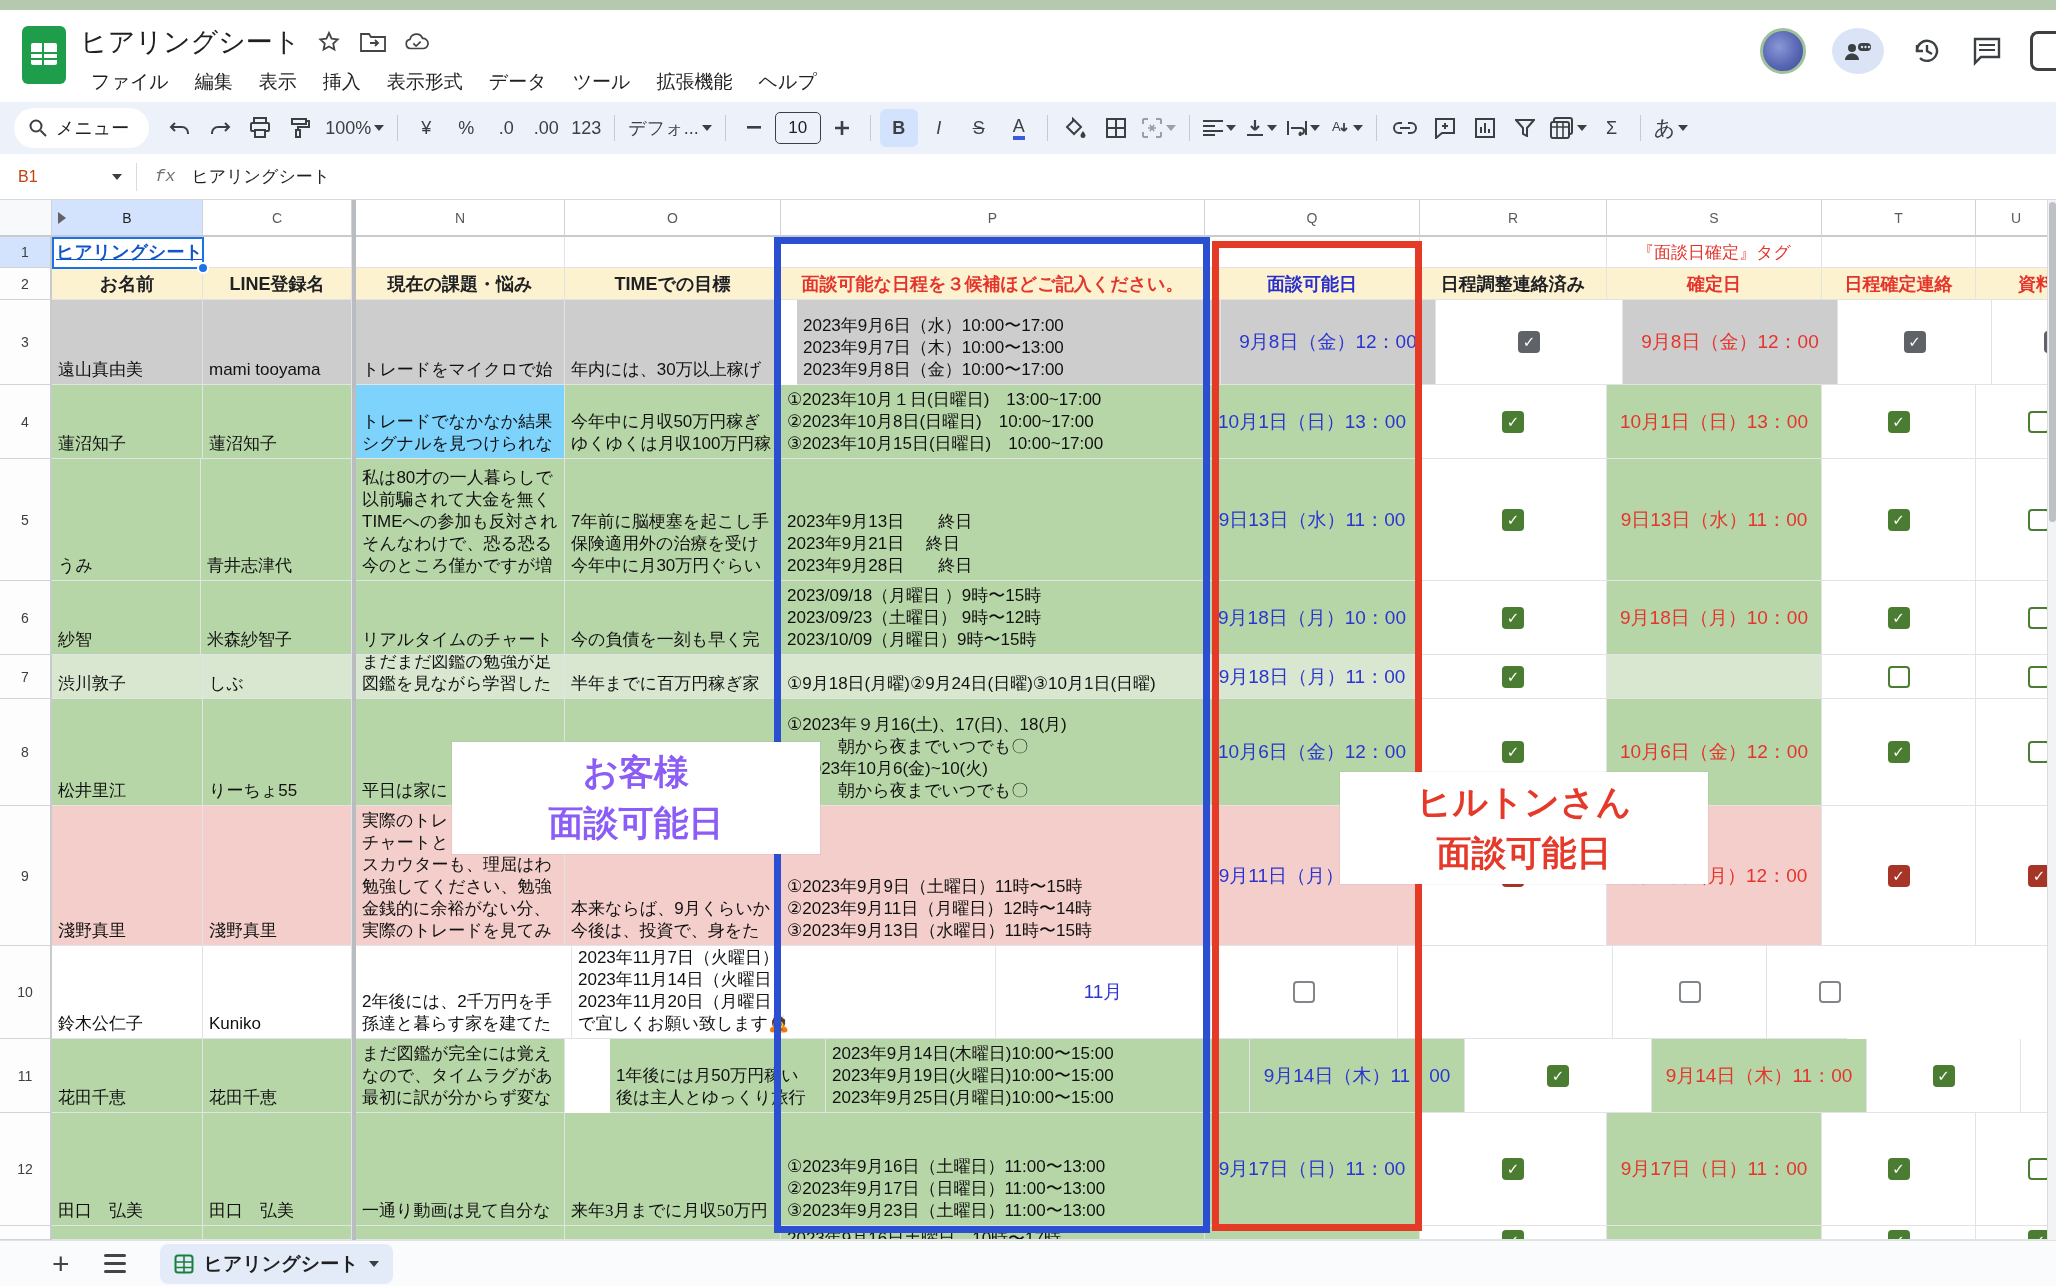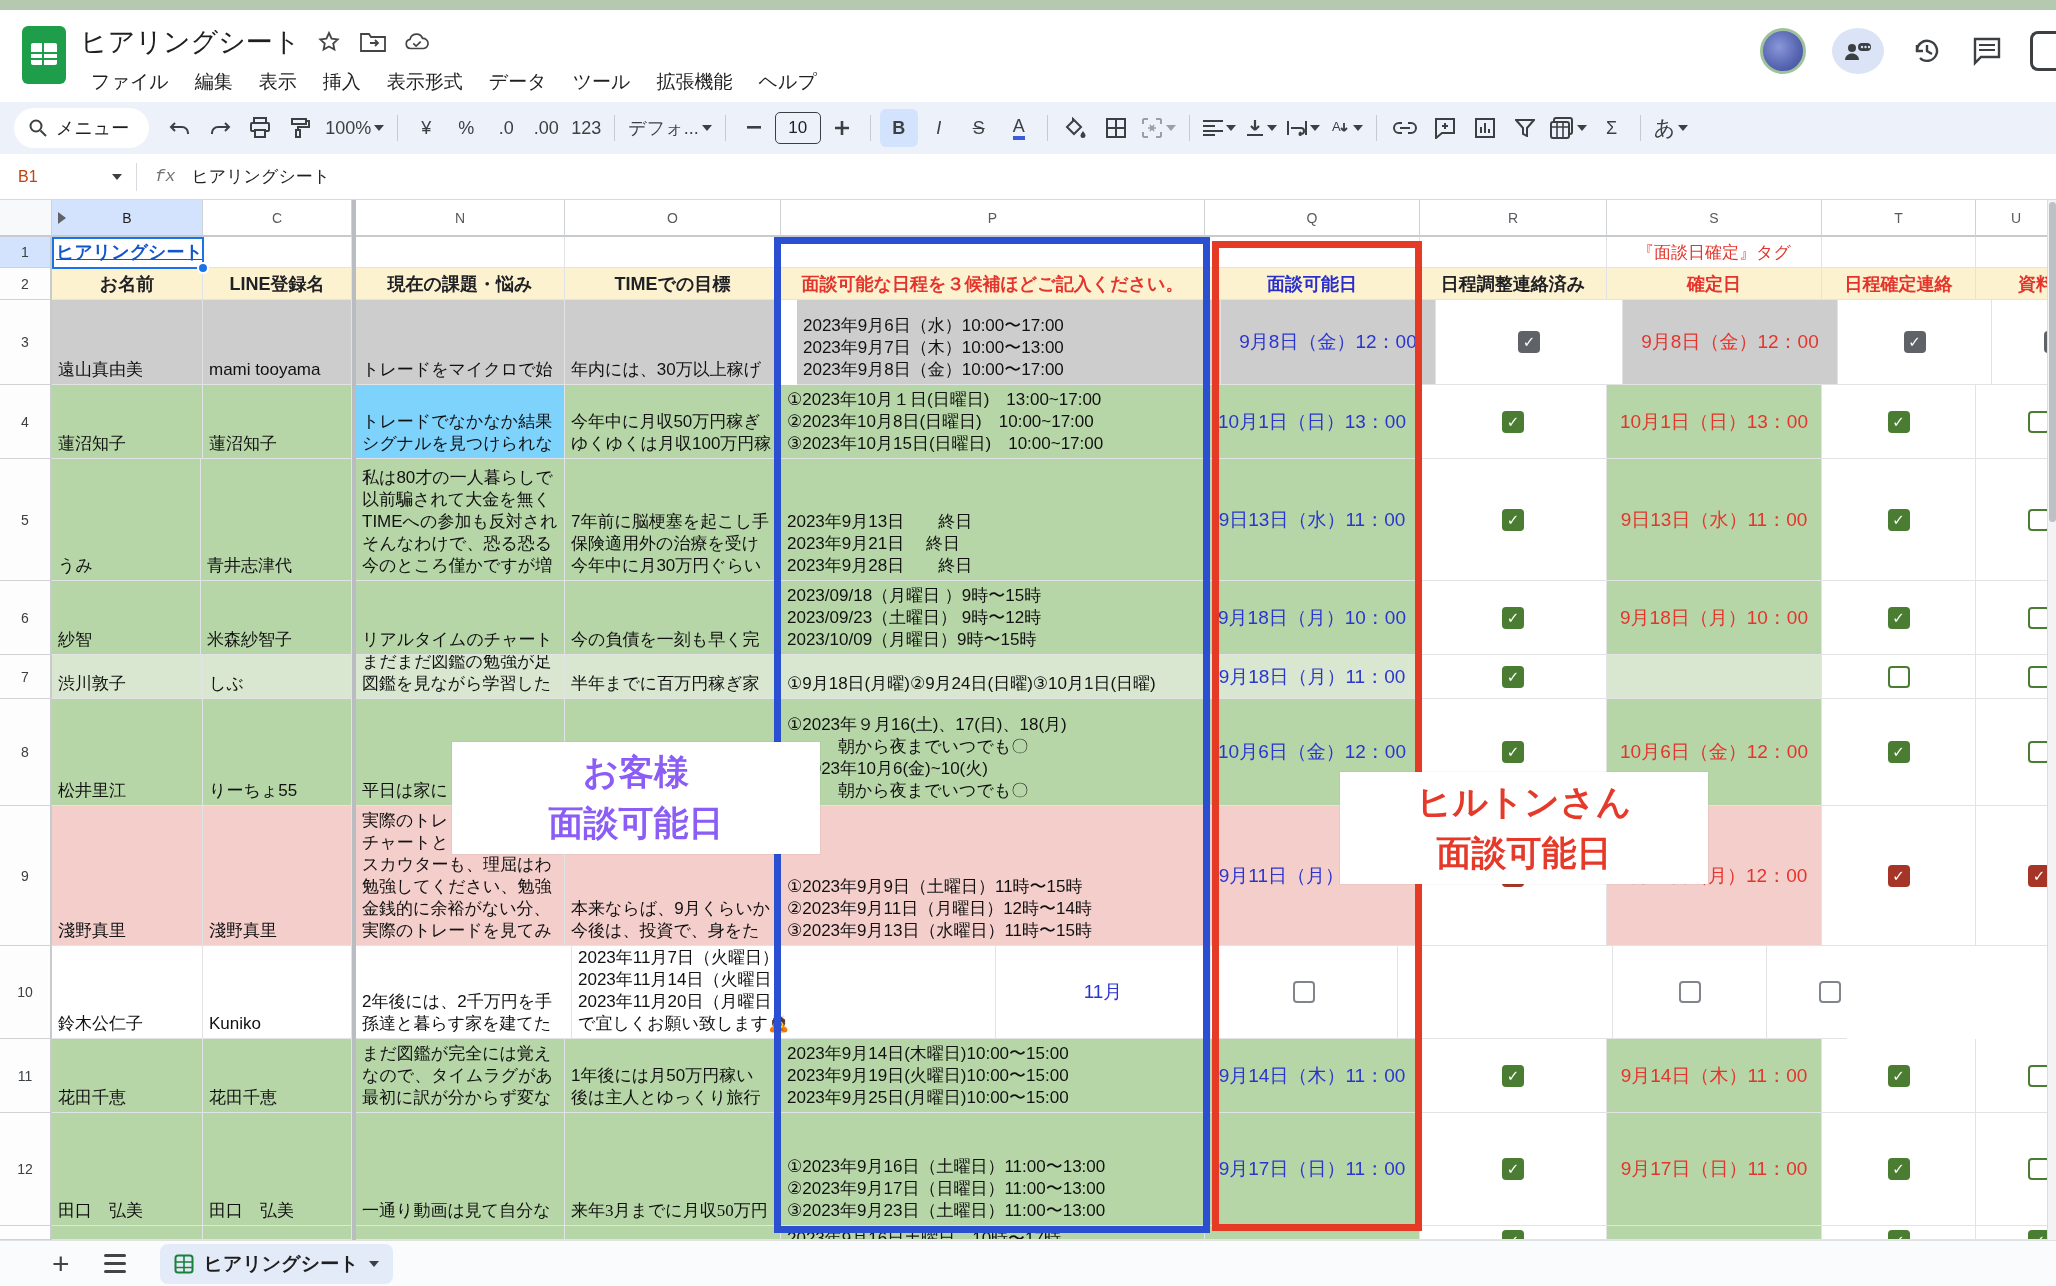--- a/index.html
+++ b/index.html
@@ -592,21 +592,21 @@
         </div>
       </div>
       <div class="grid-row" style="height: 74px;">
         <div class="rowhdr c-rowhdr">11</div>
         <div class="cell txt c-b" style="background: rgb(183, 214, 168);">花田千恵</div>
         <div class="cell txt c-c" style="background: rgb(183, 214, 168);">花田千恵</div>
         <div class="c-gap"></div>
         <div class="cell txt c-n" style="background: rgb(183, 214, 168);">まだ図鑑が完全には覚え
 なので、タイムラグがあ
 最初に訳が分からず変な</div>
-        <div class="cell txt c-o" style="background: rgb(183, 214, 168);">1年後には月50万円稼い
+        <div class="cell txt c-o" style="background: rgb(183, 214, 168); margin-left: 45px;">1年後には月50万円稼い
 後は主人とゆっくり旅行</div>
         <div class="cell txt c-p" style="background: rgb(183, 214, 168);">2023年9月14日(木曜日)10:00〜15:00
 2023年9月19日(火曜日)10:00〜15:00
 2023年9月25日(月曜日)10:00〜15:00</div>
         <div class="cell center c-q avail" style="background: rgb(183, 214, 168);">9月14日（木）11：00</div>
         <div class="cell center c-r">
           <div class="checkbox" style="background: rgb(74, 125, 49);">✓</div>
         </div>
         <div class="cell center c-s confirmed" style="background: rgb(183, 214, 168);">9月14日（木）11：00</div>
         <div class="cell center c-t">

